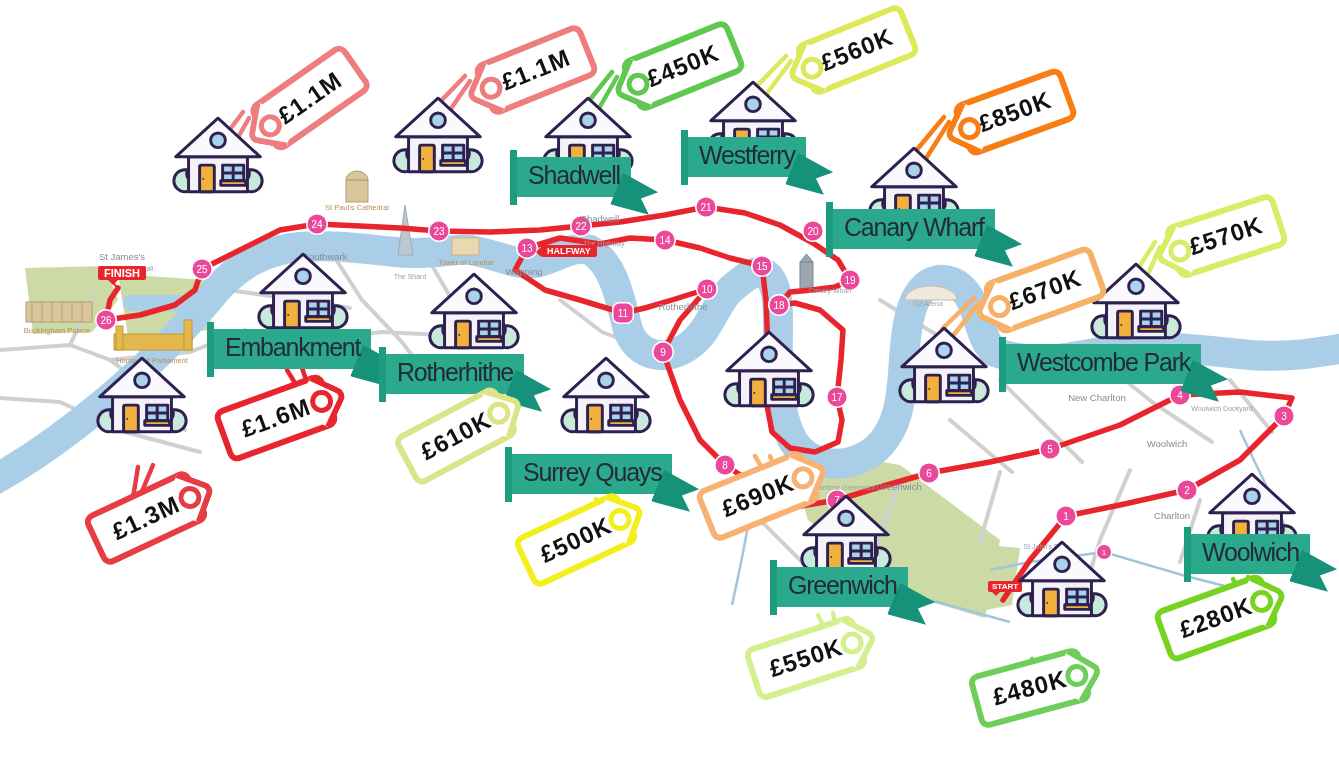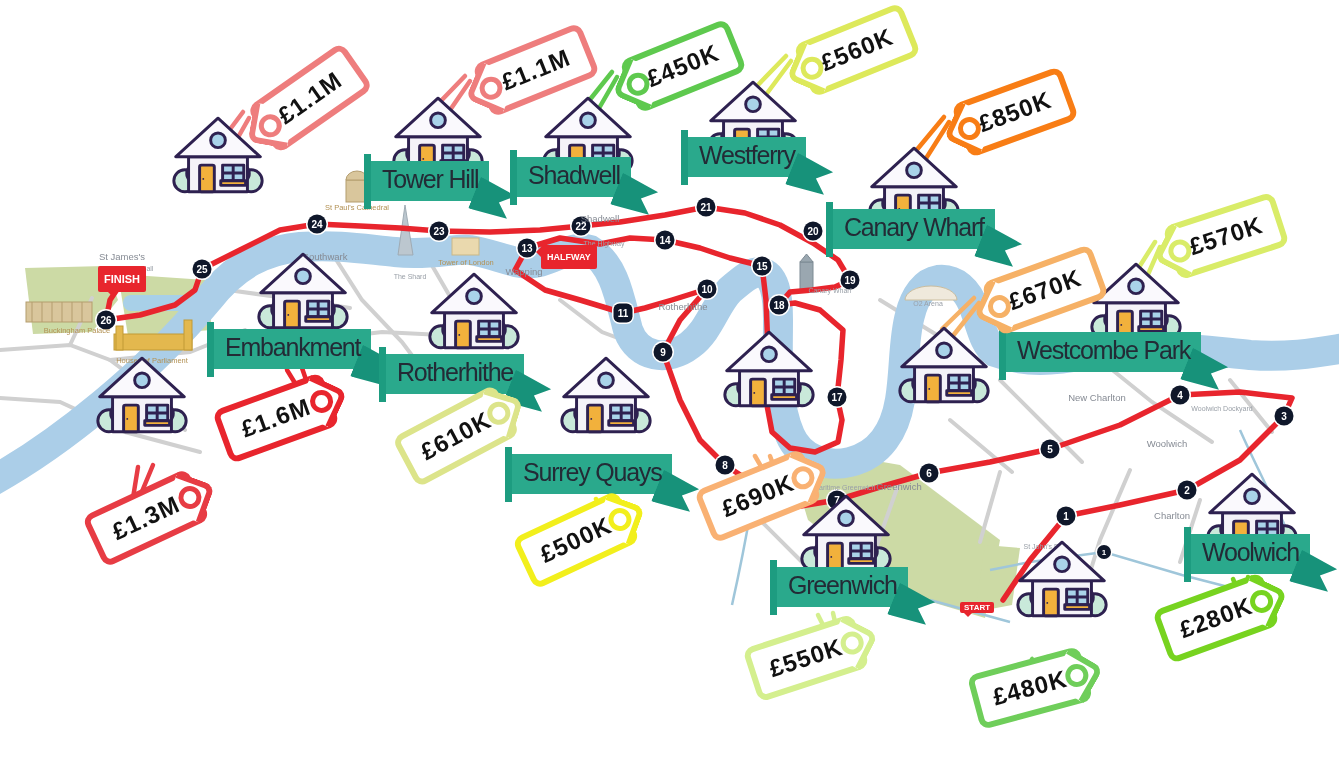--- a/index.html
+++ b/index.html
@@ -5,33 +5,33 @@
   html,body{margin:0;padding:0;background:#fff;}
   .canvas{position:relative;width:1339px;height:758px;background:#fff;overflow:hidden;
           font-family:"Liberation Sans",sans-serif;}
   .canvas svg.layer, .layer{position:absolute;left:0;top:0;}
   #map{z-index:1;}
   #strings{z-index:2;pointer-events:none;}
   #markers{z-index:2;width:1339px;height:758px;}
   #stations{z-index:3;width:1339px;height:758px;}
 
   
-  .mile{position:absolute;width:19px;height:19px;border-radius:50%;background:#0f172a;
-        color:#fff;font-size:10px;font-weight:bold;display:flex;align-items:center;justify-content:center;
+  .mile{position:absolute;width:19px;height:19px;border-radius:50%;background:#ec4899;
+        color:#fff;font-size:10px;font-weight:normal;display:flex;align-items:center;justify-content:center;
         transform:translate(-50%,-50%);box-shadow:0 0 0 1.5px #fff;text-align:right;}
   .mile.small{width:14px;height:14px;font-size:8px;}
 
   
   .mlabel{position:absolute;transform:translate(-50%,-50%);color:#868b94;font-size:9.5px;white-space:nowrap;}
   .mlabel.tiny{font-size:7px;color:#9aa0a8;}
   .mlabel.lm{font-size:7.5px;color:#b39255;}
 
   
   .badge{position:absolute;background:#e8252d;color:#fff;font-weight:bold;border-radius:2px;
-         padding:7px 6px;z-index:2;white-space:nowrap;}
+         padding:1px 6px;z-index:2;white-space:nowrap;}
   .badge-finish{font-size:11px;}
   .badge-finish::after{content:"";position:absolute;left:10px;top:100%;border:5px solid transparent;border-top-color:#e8252d;}
   .badge-halfway{font-size:9px;}
   .badge-halfway::before{content:"";position:absolute;right:100%;top:2px;border:5px solid transparent;border-right-color:#e8252d;}
   .badge-start{font-size:8px;padding:1px 4px;}
   .badge-start::after{content:"";position:absolute;left:4px;top:100%;border:4px solid transparent;border-top-color:#e8252d;}
 
   
   .house{position:absolute;width:92px;height:86px;z-index:3;}
   .house svg{width:100%;height:100%;}
@@ -156,21 +156,21 @@
       <line x1="833" y1="613" x2="840" y2="644" stroke="#d4ef8e" stroke-width="4.5" stroke-linecap="round"></line>
       <line x1="1032" y1="659" x2="1054" y2="689" stroke="#6fce5a" stroke-width="4.5" stroke-linecap="round"></line>
       <line x1="1047" y1="657" x2="1060" y2="686" stroke="#6fce5a" stroke-width="4.5" stroke-linecap="round"></line>
       <line x1="1233" y1="579" x2="1246" y2="609" stroke="#77d31f" stroke-width="4.5" stroke-linecap="round"></line>
       <line x1="1248" y1="577" x2="1252" y2="606" stroke="#77d31f" stroke-width="4.5" stroke-linecap="round"></line>
     </svg>
 
   <div id="markers" class="layer">
     <div class="badge badge-finish" style="left:98px;top:266px;">FINISH</div>
     <div class="badge badge-halfway" style="left:541px;top:245px;">HALFWAY</div>
-    <div class="badge badge-start" style="left:960px;top:581px;margin-top:21px;">START</div>
+    <div class="badge badge-start" style="left:988px;top:581px;">START</div>
   <div class="mile" style="left: 1066px; top: 516px;">1</div>
       <div class="mile small" style="left: 1104px; top: 552px;">1</div>
       <div class="mile" style="left: 1187px; top: 490px;">2</div>
       <div class="mile" style="left: 1284px; top: 416px;">3</div>
       <div class="mile" style="left: 1180px; top: 395px;">4</div>
       <div class="mile" style="left: 1050px; top: 449px;">5</div>
       <div class="mile" style="left: 929px; top: 473px;">6</div>
       <div class="mile" style="left: 837px; top: 500px;">7</div>
       <div class="mile" style="left: 725px; top: 465px;">8</div>
       <div class="mile" style="left: 663px; top: 352px;">9</div>
@@ -199,21 +199,21 @@
       <span class="mlabel" style="left: 1097px; top: 397px;">New Charlton</span>
       <span class="mlabel" style="left: 1172px; top: 515px;">Charlton</span>
       <span class="mlabel tiny" style="left: 1046px; top: 546px;">St John's Park</span>
       <span class="mlabel tiny" style="left: 830px; top: 290px;">Canary Wharf</span>
       <span class="mlabel tiny" style="left: 928px; top: 303px;">O2 Arena</span>
       <span class="mlabel tiny" style="left: 410px; top: 276px;">The Shard</span>
       <span class="mlabel tiny" style="left: 140px; top: 268px;">The Mall</span>
       <span class="mlabel tiny" style="left: 604px; top: 243px;">The Highway</span>
       <span class="mlabel tiny" style="left: 822px; top: 487px;">Cutty Sark for Maritime Greenwich</span>
       <span class="mlabel tiny" style="left: 1222px; top: 408px;">Woolwich Dockyard</span>
-      <span class="mlabel lm" style="left: 57px; top: 330px; margin-left: 20px;">Buckingham Palace</span>
+      <span class="mlabel lm" style="left: 57px; top: 330px;">Buckingham Palace</span>
       <span class="mlabel lm" style="left: 152px; top: 360px;">Houses of Parliament</span>
       <span class="mlabel lm" style="left: 357px; top: 207px;">St Paul's Cathedral</span>
       <span class="mlabel lm" style="left: 466px; top: 262px;">Tower of London</span>
     </div>
 
   <div id="stations" class="layer">
     <div class="house" style="left: 172px; top: 112px;">
       <svg viewBox="0 0 100 88">
           <use href="#house-sym"></use>
         </svg>
@@ -221,23 +221,20 @@
     <div class="tag point-left" style="left: 252px; top: 70px; --c: #ee7d7d; transform: rotate(-35deg);">
       <span class="tag-hole"></span>
       <span class="tag-text">£1.1M</span>
     </div>
 
     <div class="house" style="left: 392px; top: 92px;">
       <svg viewBox="0 0 100 88">
           <use href="#house-sym"></use>
         </svg>
     </div>
-    <div class="banner" style="left: 371px; top: 161px;">
-      <span class="banner-text">Tower Hill</span>
-    </div>
     <div class="tag point-left" style="left: 478px; top: 42px; --c: #ee7d7d; transform: rotate(-22deg);">
       <span class="tag-hole"></span>
       <span class="tag-text">£1.1M</span>
     </div>
 
     <div class="house" style="left: 542px; top: 92px;">
       <svg viewBox="0 0 100 88">
           <use href="#house-sym"></use>
         </svg>
     </div>
@@ -273,21 +270,21 @@
     <div class="tag point-left" style="left: 957px; top: 84px; --c: #f87d15; transform: rotate(-20deg);">
       <span class="tag-hole"></span>
       <span class="tag-text">£850K</span>
     </div>
 
     <div class="house" style="left: 1090px; top: 258px;">
       <svg viewBox="0 0 100 88">
           <use href="#house-sym"></use>
         </svg>
     </div>
-    <div class="banner" style="left: 1006px; top: 332px;">
+    <div class="banner" style="left: 1006px; top: 344px;">
       <span class="banner-text">Westcombe Park</span>
     </div>
     <div class="tag point-left" style="left: 1168px; top: 208px; --c: #d9ec68; transform: rotate(-18deg);">
       <span class="tag-hole"></span>
       <span class="tag-text">£570K</span>
     </div>
 
     <div class="house" style="left: 257px; top: 248px;">
       <svg viewBox="0 0 100 88">
           <use href="#house-sym"></use>

